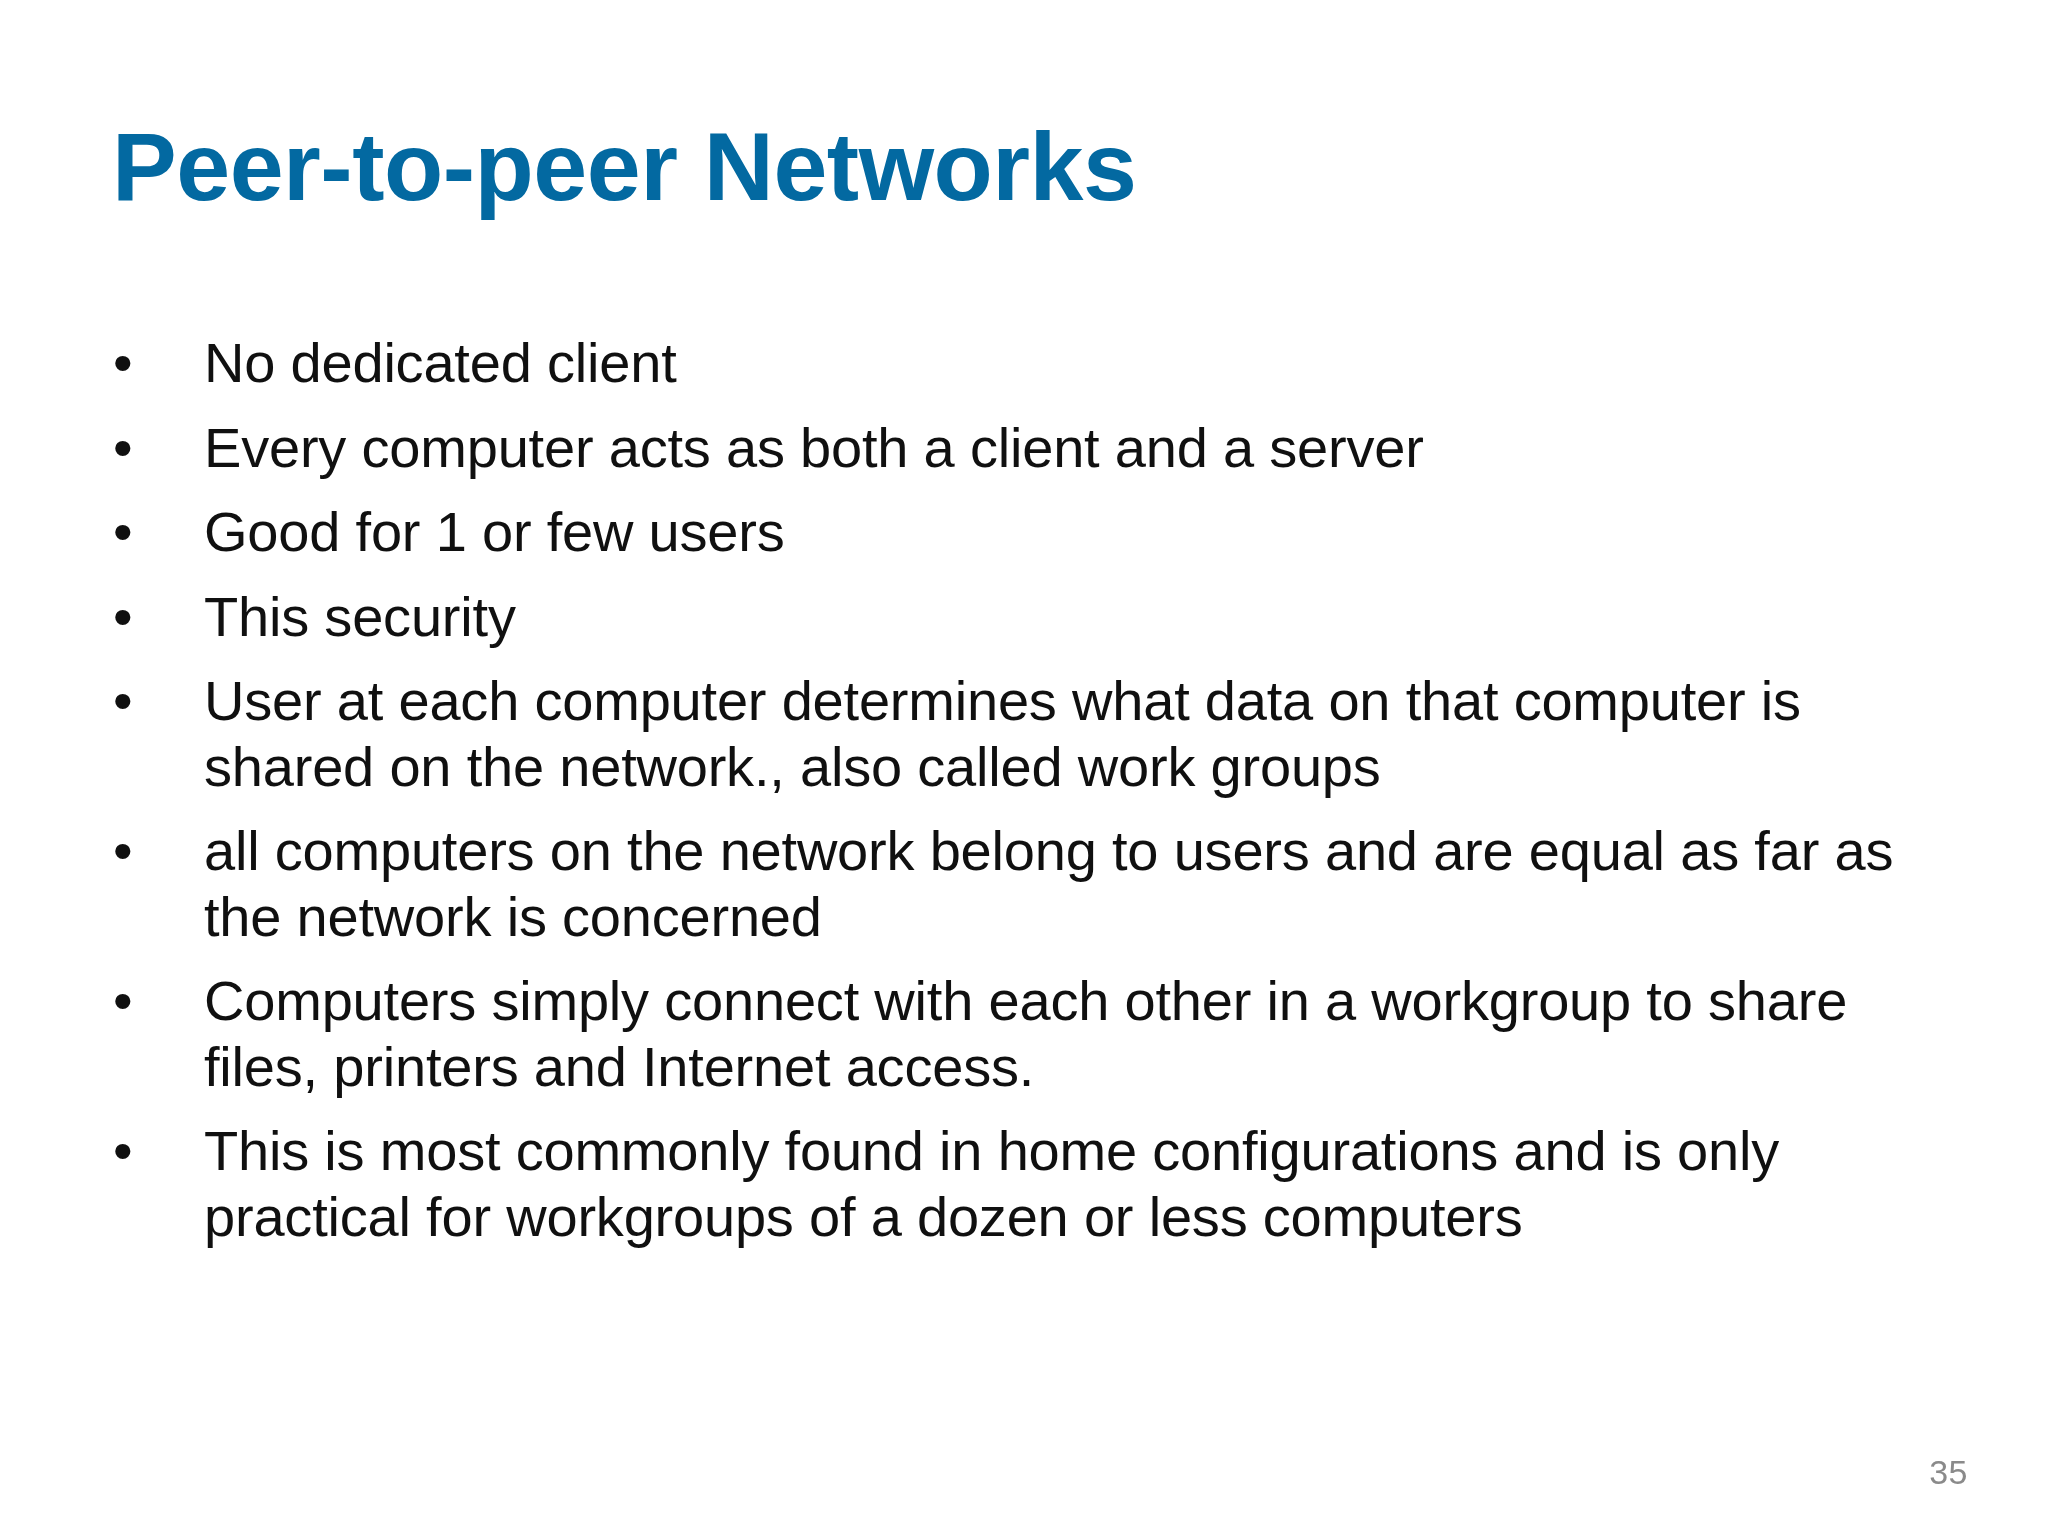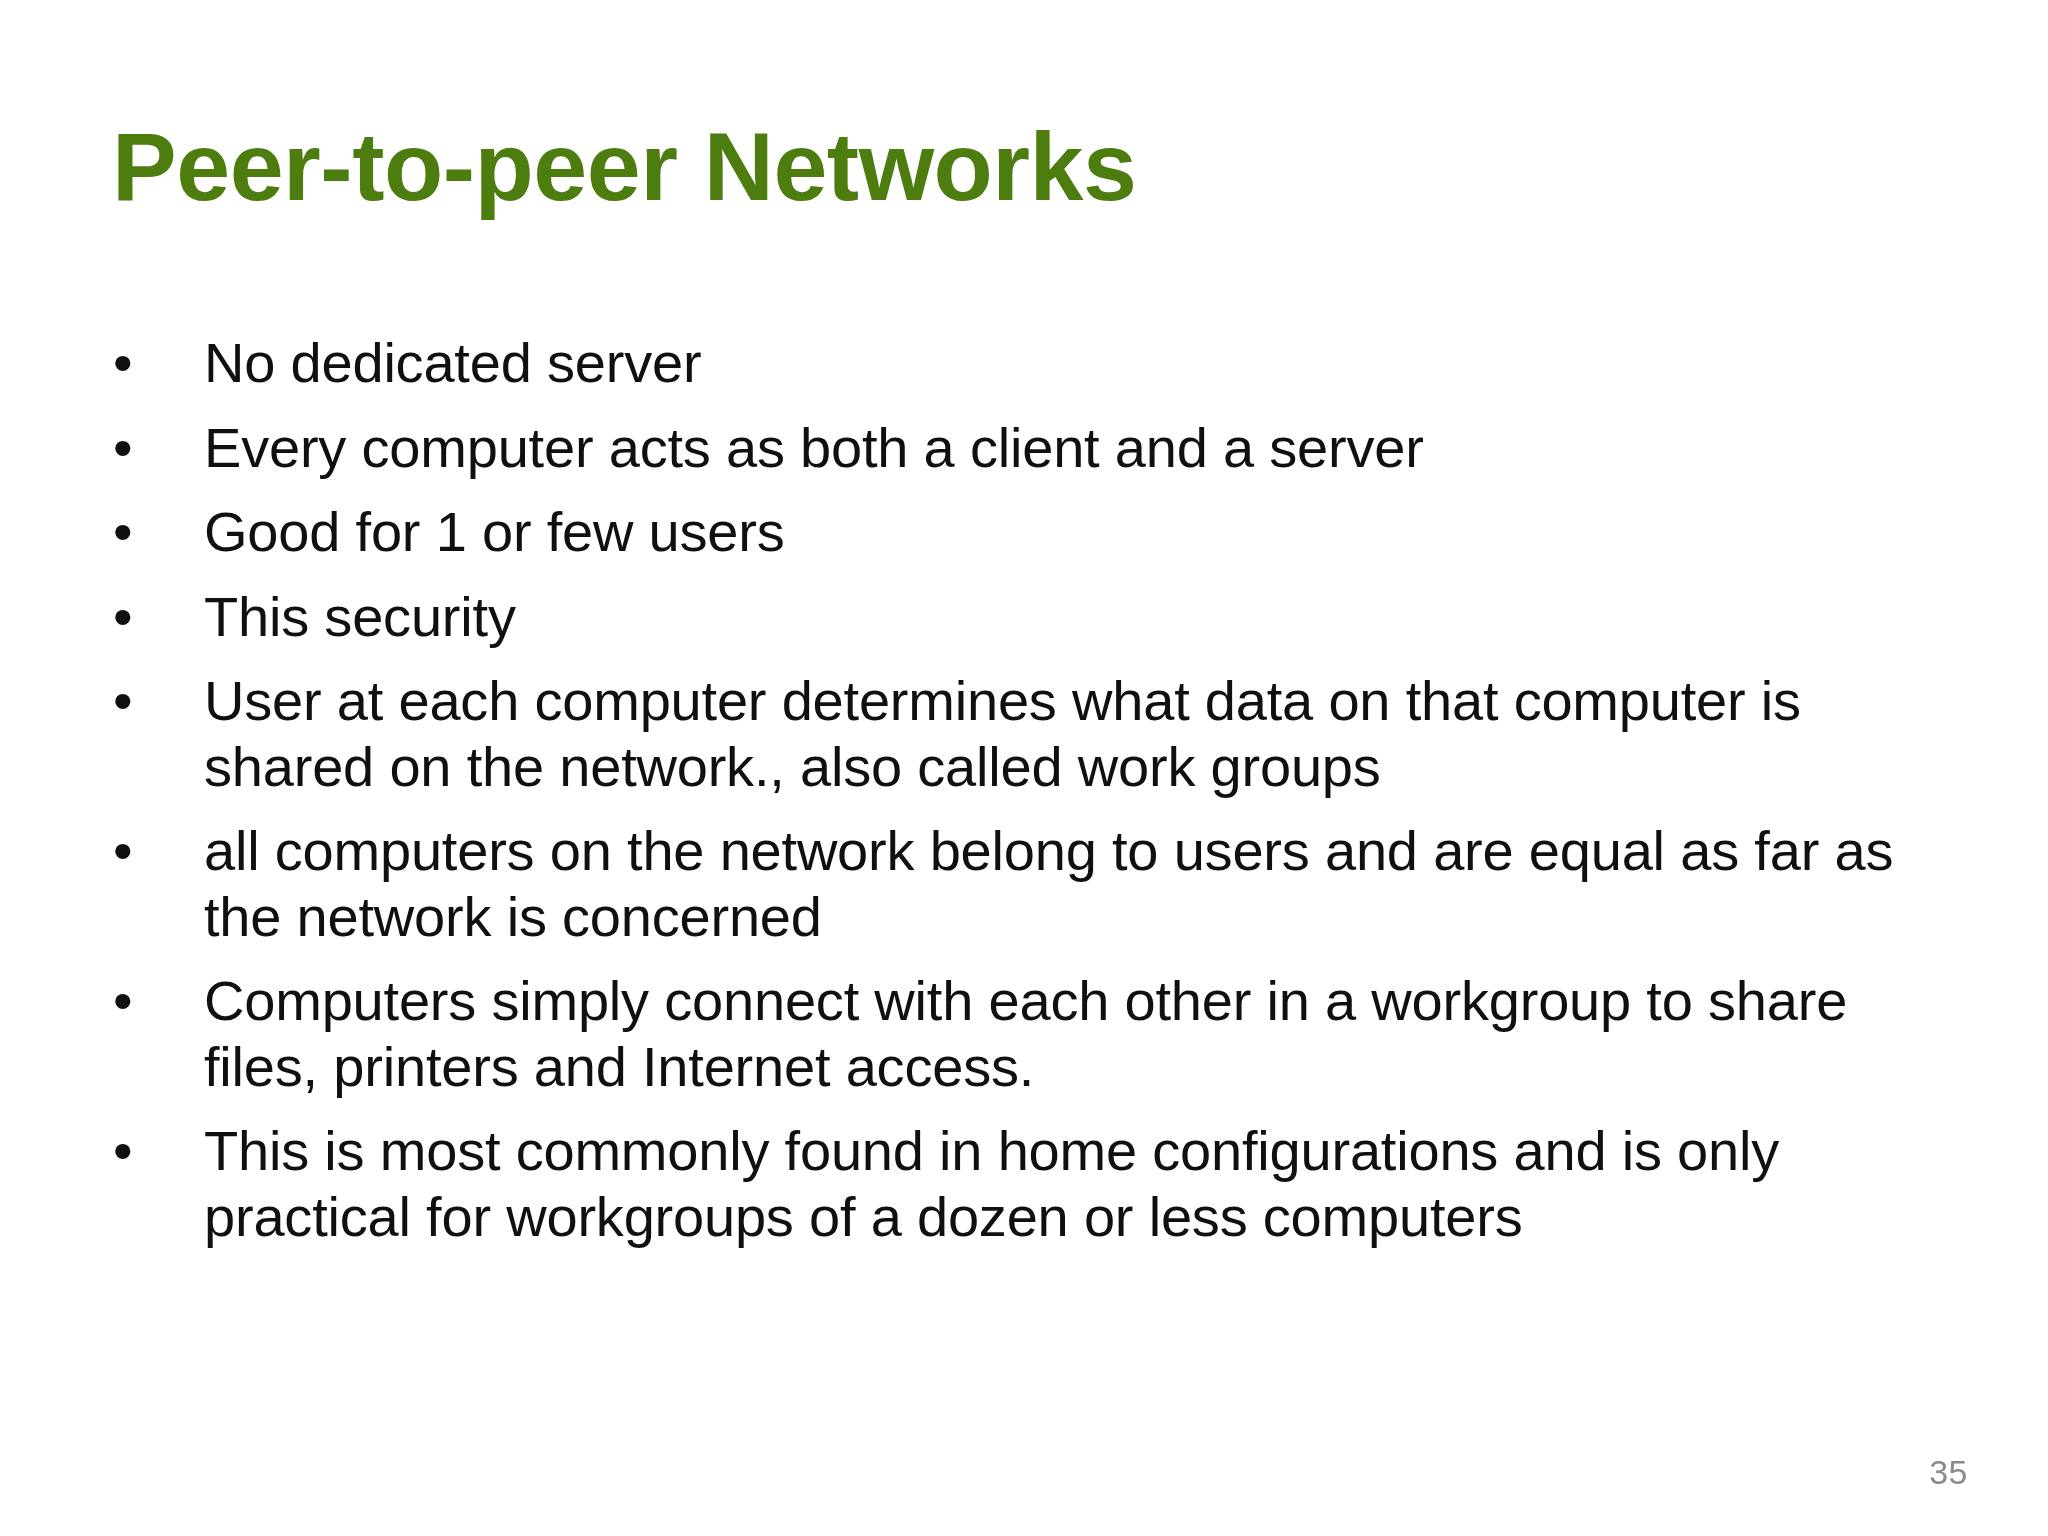--- a/index.html
+++ b/index.html
@@ -26,21 +26,21 @@
   
   .slide-title {
     position: absolute;
     left: 112px;
     top: 48px;
     width: 1800px;
     font-size: 97px;
     line-height: 1.12;
     font-weight: bold;
     letter-spacing: -0.5px;
-    color: #4d7c0f;
+    color: #0369a1;
     white-space: nowrap;
   }
 
   
   .body-list {
     position: absolute;
     left: 104px;
     top: 330px;
     width: 1860px;
     margin: 0;
@@ -93,21 +93,21 @@
 <body>
 
 <div class="slide">
 
   <h1 class="slide-title">Peer-to-peer Networks</h1>
 
   <ul class="body-list">
 
     <li class="bullet-item">
       <span class="bullet-marker">•</span>
-      <span class="bullet-text">No dedicated server</span>
+      <span class="bullet-text">No dedicated client</span>
     </li>
 
     <li class="bullet-item">
       <span class="bullet-marker">•</span>
       <span class="bullet-text">Every computer acts as both a client and a server</span>
     </li>
 
     <li class="bullet-item">
       <span class="bullet-marker">•</span>
       <span class="bullet-text">Good for 1 or few users</span>

